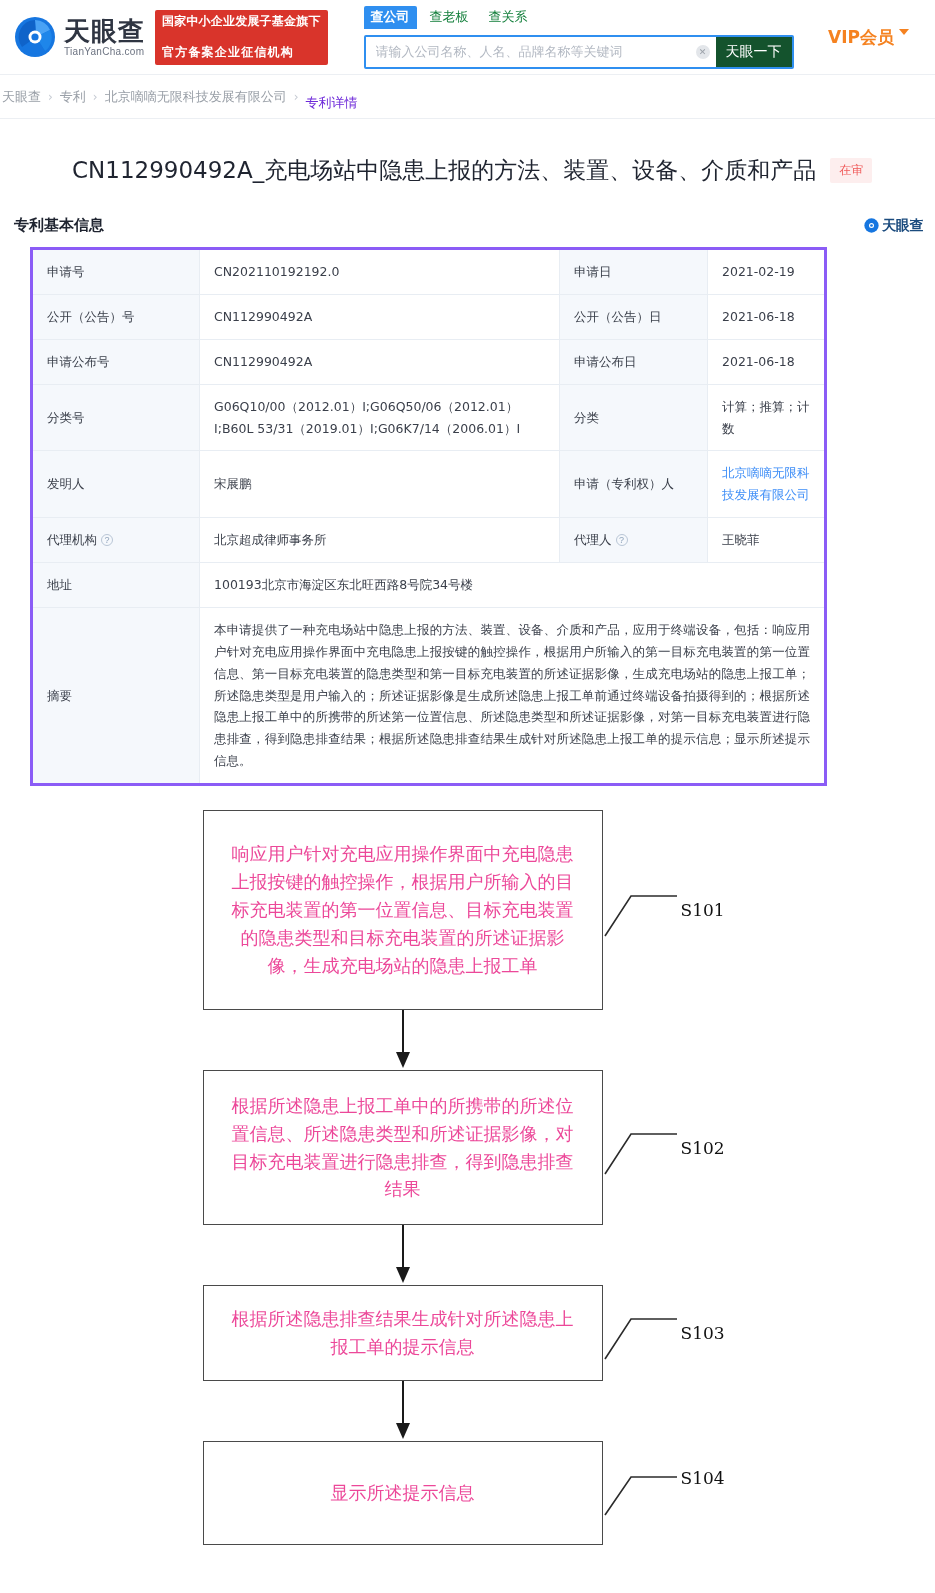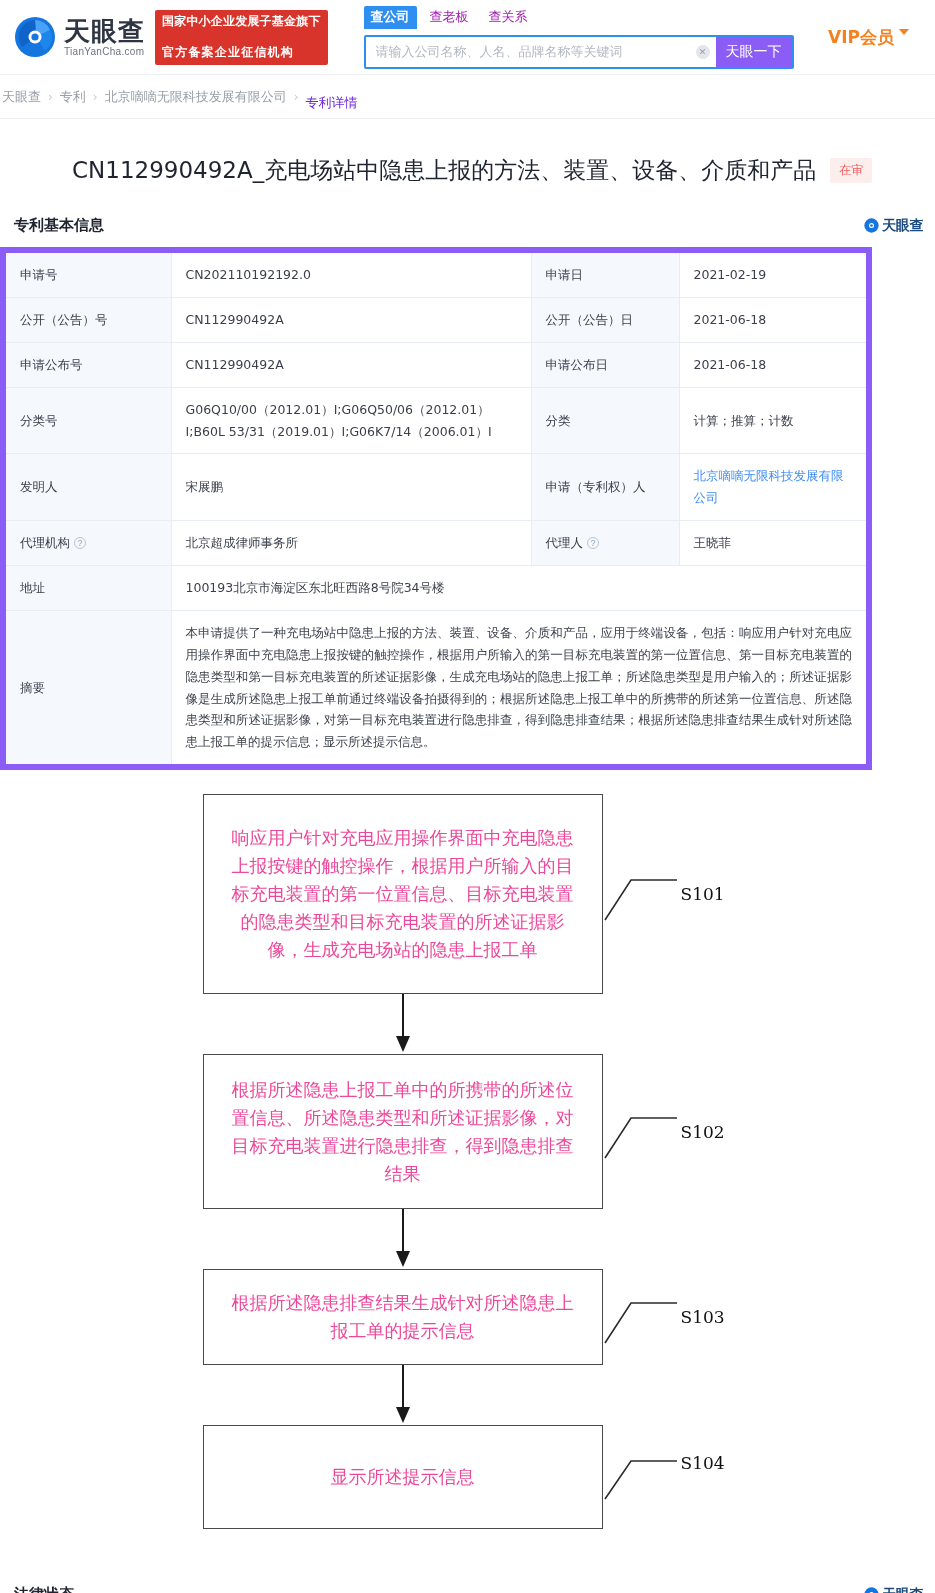--- a/index.html
+++ b/index.html
@@ -47,21 +47,21 @@
     justify-content: center;
   }
   .redbadge span:last-child { letter-spacing: 1.2px; }
 
   .searchzone {
     margin-left: 36px; width: 430px; flex: 0 0 auto;
     display: flex; flex-direction: column; gap: 6px;
   }
   .searchtabs { display: flex; gap: 6px; align-items: flex-end; font-size: 13px; }
   .searchtabs .tab {
-    padding: 2px 7px 3px 7px; color: #a21caf; cursor: pointer;
+    padding: 2px 7px 3px 7px; color: #15803d; cursor: pointer;
     font-family: "DejaVu Sans", sans-serif;
   }
   .searchtabs .tab.active {
     background: #2f8ff0; color: #fff; font-weight: bold; border-radius: 2px 2px 0 0;
   }
   .searchbar {
     display: flex; height: 34px; border: 2px solid #2f8ff0; border-radius: 2px;
     background: #fff; overflow: hidden;
   }
   .searchbar input {
@@ -73,21 +73,21 @@
   .clear-btn {
     width: 26px; display: flex; align-items: center; justify-content: center;
     cursor: pointer;
   }
   .clear-circle {
     width: 14px; height: 14px; border-radius: 50%; background: #e3e6ea;
     color: #9aa0a8; font-size: 9px; line-height: 14px; text-align: center;
     font-family: "Liberation Sans", sans-serif;
   }
   .search-go {
-    background: #8b5cf6; color: #fff; width: 76px;
+    background: #14532d; color: #fff; width: 76px;
     display: flex; align-items: center; justify-content: center;
     font-size: 14px; cursor: pointer;
     font-family: "DejaVu Sans", sans-serif;
   }
   .vip {
     margin-left: auto; color: #f58220; font-weight: bold; font-size: 17px;
     display: flex; gap: 5px; cursor: pointer;
     font-family: "DejaVu Sans", sans-serif;
     padding-right: 8px;
   }
@@ -134,23 +134,23 @@
   }
   .wm { display: flex; align-items: center; gap: 3px; }
   .wm-mark { width: 15px; height: 15px; border-radius: 50%; position: relative; }
   .wm-text {
     font-size: 14px; font-weight: bold; color: #1b4b7e;
     font-family: "DejaVu Sans", sans-serif; letter-spacing: -.4px;
   }
 
   
   .infotable {
-    width: 872px; margin: 0 0 0 0;
+    width: 797px; margin: 0 0 0 30px;
     border-collapse: collapse;
-    border: 6px solid #8b5cf6;
+    border: 3px solid #8b5cf6;
     font-size: 12.5px;
     font-family: "DejaVu Sans", sans-serif;
   }
   .infotable td {
     border: 1px solid #e8edf3;
     padding: 11px 14px;
     vertical-align: middle;
     color: #3a3f4a;
     line-height: 1.75;
   }

